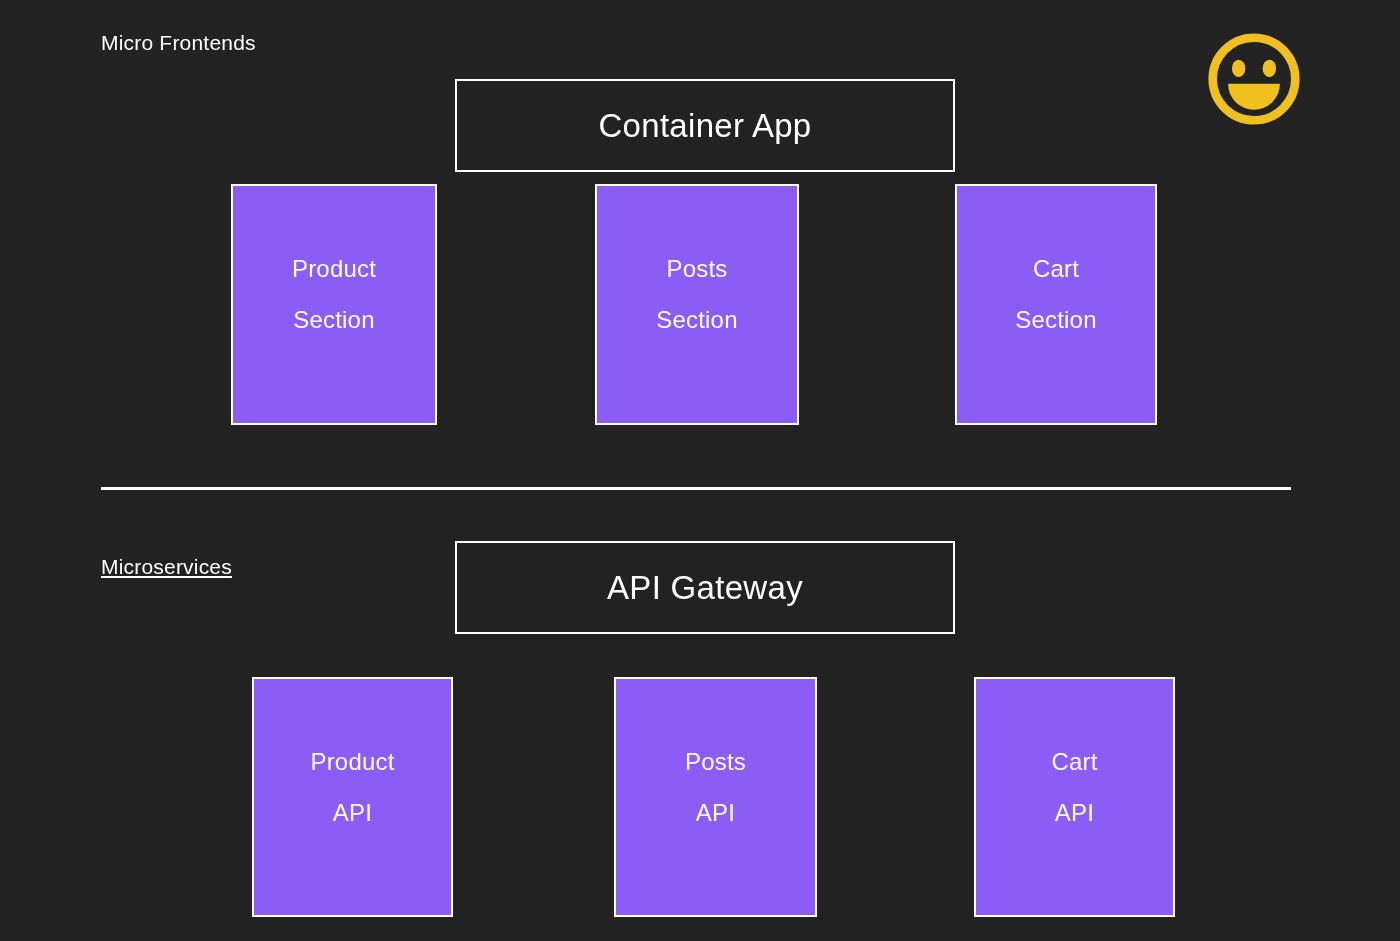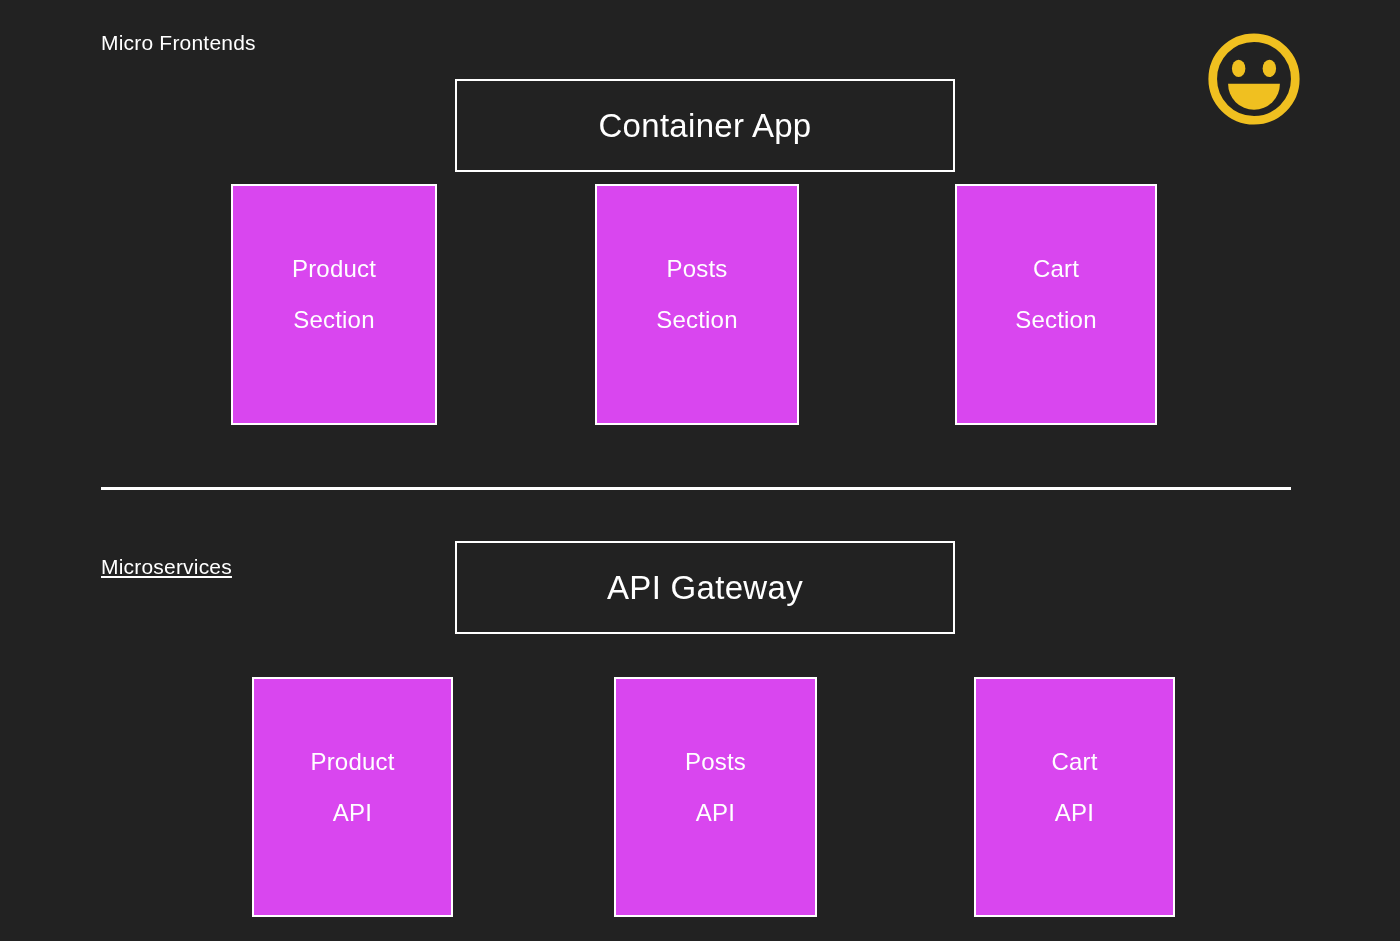--- a/index.html
+++ b/index.html
@@ -48,21 +48,21 @@
     letter-spacing: 0.3px;
     line-height: 1;
   }
   #box-container-app { left: 455px; top: 31px; width: 500px; height: 93px; margin-top: 48px; }
   #box-api-gateway   { left: 455px; top: 541px; width: 500px; height: 93px; }
 
   
   .card-box {
     position: absolute;
     border: 2px solid #ffffff;
-    background: #d946ef;
+    background: #8b5cf6;
     box-sizing: border-box;
     text-align: center;
   }
   .card-inner {
     position: absolute;
     left: 0;
     right: 0;
     top: 30%;
     display: flex;
     flex-direction: column;

